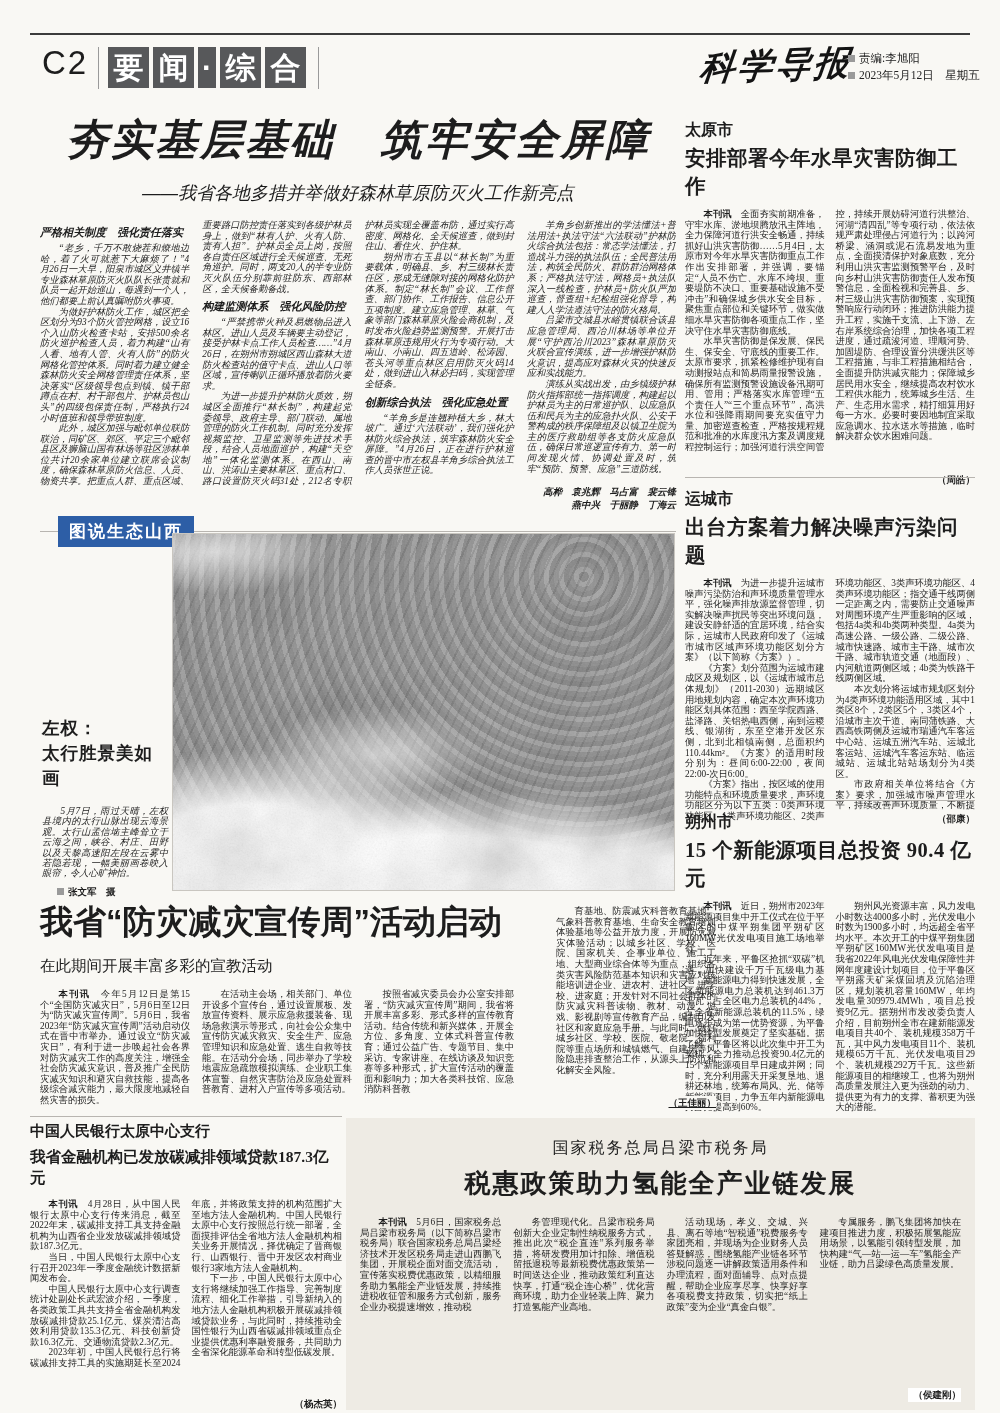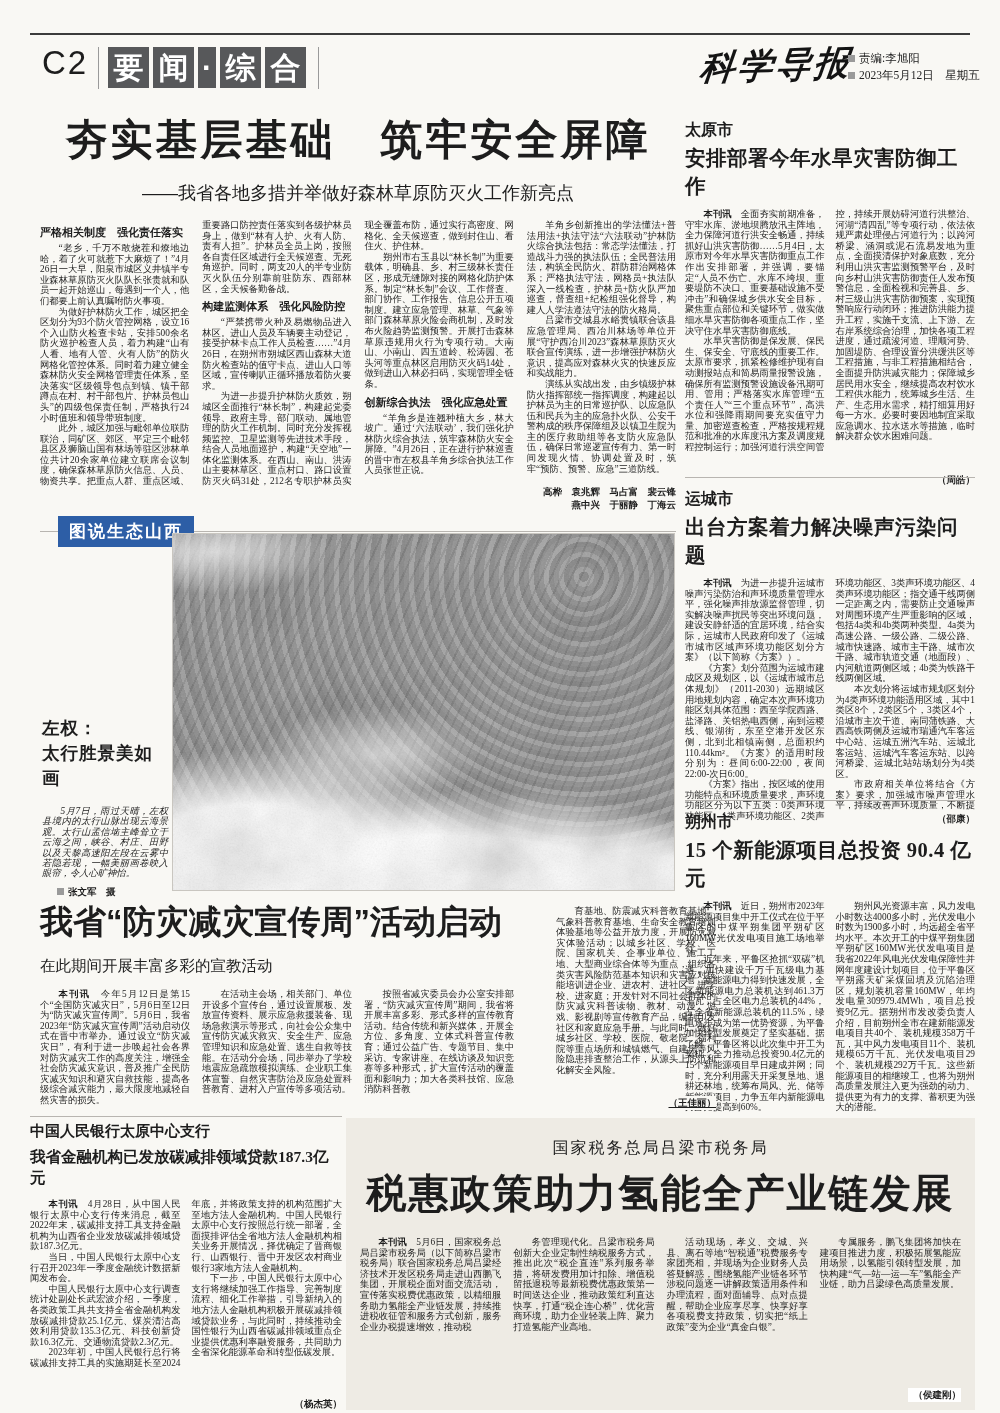--- a/index.html
+++ b/index.html
@@ -72,21 +72,21 @@
   .mid .br .body-cols{column-count:1;height:204px;}
   .mid .byline{right:0;bottom:0;text-decoration:underline;}
   
   .bank{left:30px;top:1122px;width:312px;}
   .bank .kicker{font-size:15px;}
   .bank h3{margin:6px 0 0 0;font-size:15.5px;letter-spacing:0;font-family:Liberation Serif, serif;}
   .bank .body-cols{margin-top:10px;height:214px;column-count:2;column-gap:11px;position:relative;}
   .bank-rule{left:30px;top:1116px;width:312px;}
   .tax{left:346px;top:1118px;width:629px;height:292px;background:#eeebe4;box-sizing:border-box;padding:20px 14px 8px;}
   .tax .kicker{text-align:center;font-family:"Liberation Serif",serif;font-weight:normal;font-size:16px;letter-spacing:2px;}
-  .tax h2{margin:7px 0 0 0;text-align:center;font-family:"Liberation Sans",sans-serif;font-size:40px;font-weight:bold;letter-spacing:2px;}
+  .tax h2{margin:7px 0 0 0;text-align:center;font-family:"Liberation Sans",sans-serif;font-size:26px;font-weight:bold;letter-spacing:2px;}
   .tax .body-cols{margin-top:16px;height:164px;column-count:4;column-gap:12px;}
   .tax .byline{right:14px;bottom:8px;background:#ffffff;}
 </style>
 </head>
 <body>
 
 <div id="page">
 
   <div class="abs top-rule"></div>
   <div class="abs pageno">C2</div>
@@ -98,21 +98,21 @@
       <span>综</span>
       <span>合</span>
     </div>
   <div class="abs vline" style="left:318px;top:47px;height:42px;"></div>
   <div class="abs masthead">科学导报</div>
   <div class="abs edmeta">
     <div><span class="sq"></span><span>责编:李旭阳</span></div>
     <div><span class="sq"></span><span>2023年5月12日　星期五</span></div>
   </div>
 
-  <div class="abs lead" style="position:absolute;">
+  <div class="abs lead" style="position:absolute;font-style:italic;">
     <h1>夯实基层基础　筑牢安全屏障</h1>
     <div class="sub">——我省各地多措并举做好森林草原防灭火工作新亮点</div>
     <div class="body-cols" style="position:relative;">
         <p class="b-h">严格相关制度　强化责任落实</p>
         <p class="b-p">“老乡，千万不敢烧茬和燎地边哈，着了火可就惹下大麻烦了！”4月26日一大早，阳泉市城区义井镇半专业森林草原防灭火队队长张贵就和队员一起开始巡山，每遇到一个人，他们都要上前认真嘱咐防火事项。</p>
         <p class="b-p">为做好护林防火工作，城区把全区划分为93个防火管控网格，设立16个入山防火检查卡站，安排500余名防火巡护检查人员，着力构建“山有人看、地有人管、火有人防”的防火网格化管控体系。同时着力建立健全森林防火安全网格管理责任体系，坚决落实“区级领导包点到镇、镇干部蹲点在村、村干部包片、护林员包山头”的四级包保责任制，严格执行24小时值班和领导带班制度。</p>
         <p class="b-p">此外，城区加强与毗邻单位联防联治，同矿区、郊区、平定三个毗邻县区及狮脑山国有林场等驻区涉林单位共计20余家单位建立联席会议制度，确保森林草原防火信息、人员、物资共享。把重点人群、重点区域、重要路口防控责任落实到各级护林员身上，做到“林有人护、火有人防、责有人担”。护林员全员上岗，按照各自责任区域进行全天候巡查、无死角巡护。同时，两支20人的半专业防灭火队伍分别靠前驻防东、西部林区，全天候备勤备战。</p>
         <p class="b-h">构建监测体系　强化风险防控</p>
         <p class="b-p">“严禁携带火种及易燃物品进入林区。进山人员及车辆要主动登记，接受护林卡点工作人员检查……”4月26日，在朔州市朔城区西山森林大道防火检查站的值守卡点、进山人口等区域，宣传喇叭正循环播放着防火要求。</p>
         <p class="b-p">为进一步提升护林防火质效，朔城区全面推行“林长制”，构建起党委领导、政府主导、部门联动、属地管理的防火工作机制。同时充分发挥视频监控、卫星监测等先进技术手段，结合人员地面巡护，构建“天空地”一体化监测体系。在西山、南山、洪涛山主要林草区、重点村口、路口设置防灭火码31处，212名专职护林员实现全覆盖布防，通过实行高密度、网格化、全天候巡查，做到封住山、看住火、护住林。</p>
@@ -140,21 +140,21 @@
   </div>
   <div class="abs rule" style="left:685px;top:477px;width:290px;"></div>
 
   <div class="rart" style="top:489px;">
     <div class="kicker">运城市</div>
     <h2>出台方案着力解决噪声污染问题</h2>
     <div class="body-cols" style="height:248px;">
         <p class="b-p"><b>本刊讯　</b>为进一步提升运城市噪声污染防治和声环境质量管理水平，强化噪声排放源监督管理，切实解决噪声扰民等突出环境问题，建设安静舒适的宜居环境，结合实际，运城市人民政府印发了《运城市城市区域声环境功能区划分方案》（以下简称《方案》）。</p>
         <p class="b-p">《方案》划分范围为运城市建成区及规划区，以《运城市城市总体规划》（2011-2030）远期城区用地规划内容，确定本次声环境功能区划具体范围：西至学院西路、盐泽路、关铝热电西侧，南到运稷线、银湖街，东至空港开发区东侧，北到北相镇南侧，总面积约110.44km²。《方案》的适用时段分别为：昼间6:00-22:00，夜间22:00-次日6:00。</p>
         <p class="b-p">《方案》指出，按区域的使用功能特点和环境质量要求，声环境功能区分为以下五类：0类声环境功能区、1类声环境功能区、2类声环境功能区、3类声环境功能区、4类声环境功能区；指交通干线两侧一定距离之内，需要防止交通噪声对周围环境产生严重影响的区域，包括4a类和4b类两种类型。4a类为高速公路、一级公路、二级公路、城市快速路、城市主干路、城市次干路、城市轨道交通（地面段）、内河航道两侧区域；4b类为铁路干线两侧区域。</p>
-        <p class="b-p">本次划分将运城市规划区划分为4类声环境功能适用区域，其中1类区8个，2类区5个，3类区4个，沿城市主次干道、南同蒲铁路、大西高铁两侧及运城市瑞通汽车客运中心站、运城五洲汽车站、运城北客运站、运城汽车客运东站、以跨河桥梁、运城北站站场划分为4类区。</p>
+        <p class="b-p">本次划分将运城市规划区划分为4类声环境功能适用区域，其中1类区8个，2类区5个，3类区4个，沿城市主次干道、南同蒲铁路、大西高铁两侧及运城市瑞通汽车客运中心站、运城五洲汽车站、运城北客运站、运城汽车客运东站、临运城站、运城北站站场划分为4类区。</p>
         <p class="b-p">市政府相关单位将结合《方案》要求，加强城市噪声管理水平，持续改善声环境质量，不断提高人民群众享有良好声环境的获得感。</p>
       </div>
     <div class="byline rbyline" style="bottom:0;">（邵康）</div>
   </div>
   <div class="abs rule" style="left:685px;top:800px;width:290px;"></div>
 
   <div class="rart" style="top:812px;">
     <div class="kicker">朔州市</div>
     <h2>15 个新能源项目总投资 90.4 亿元</h2>
     <div class="body-cols" style="height:236px;">

